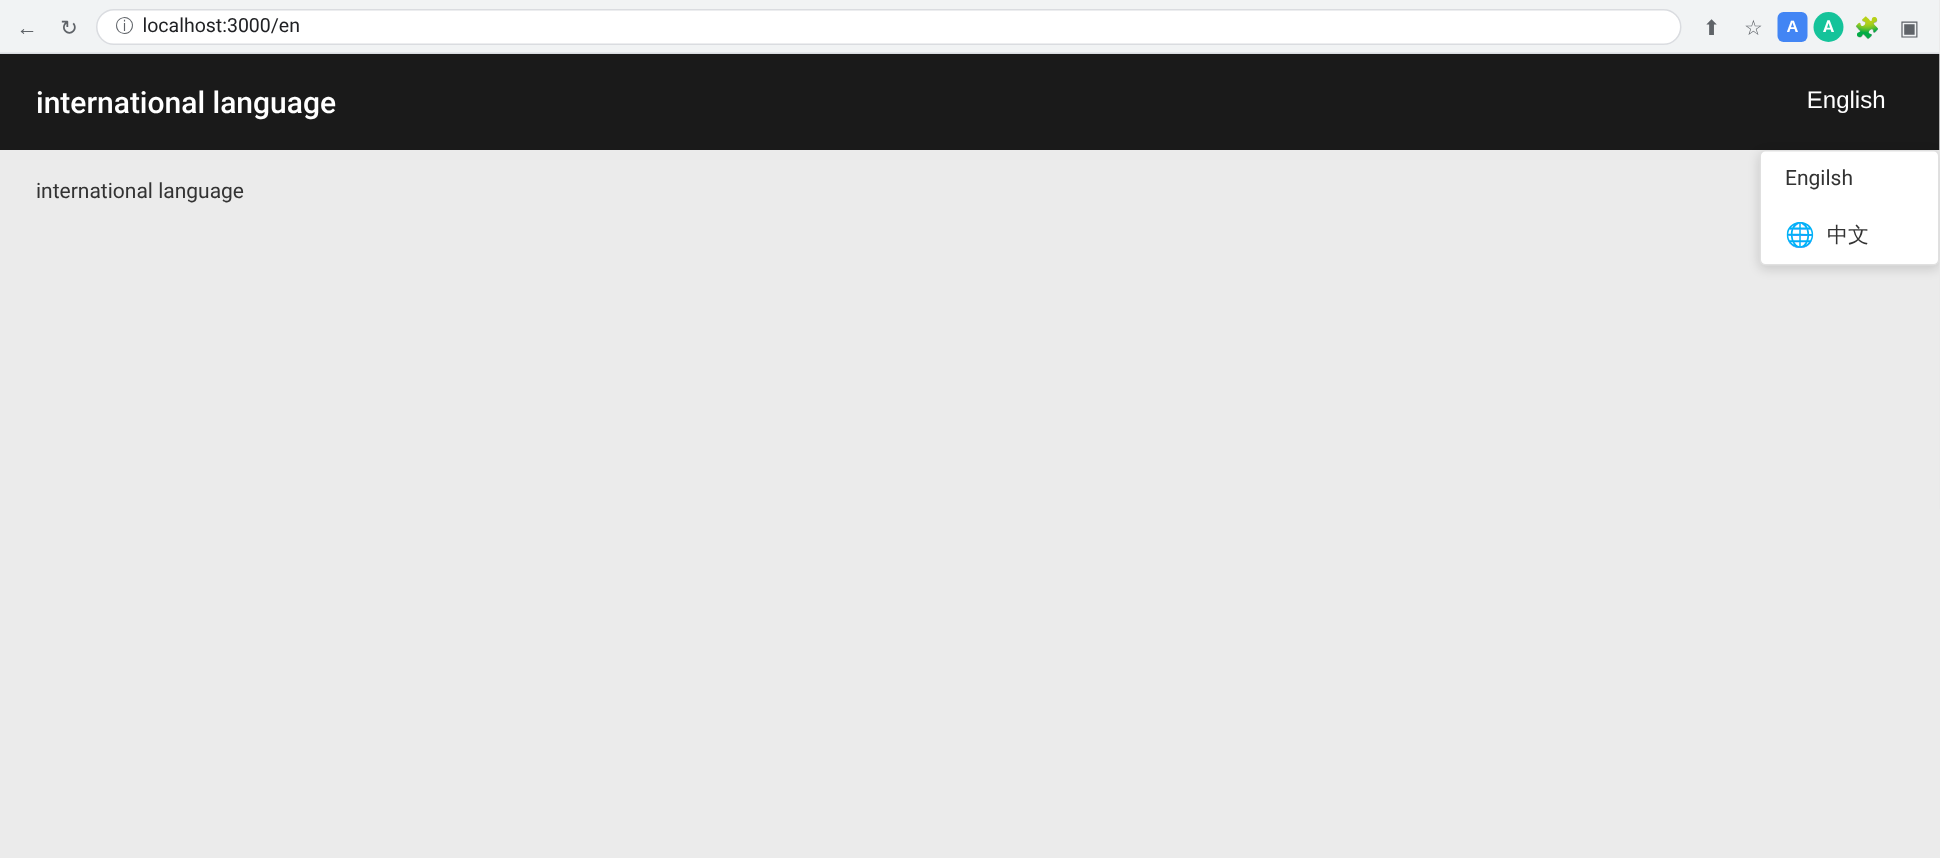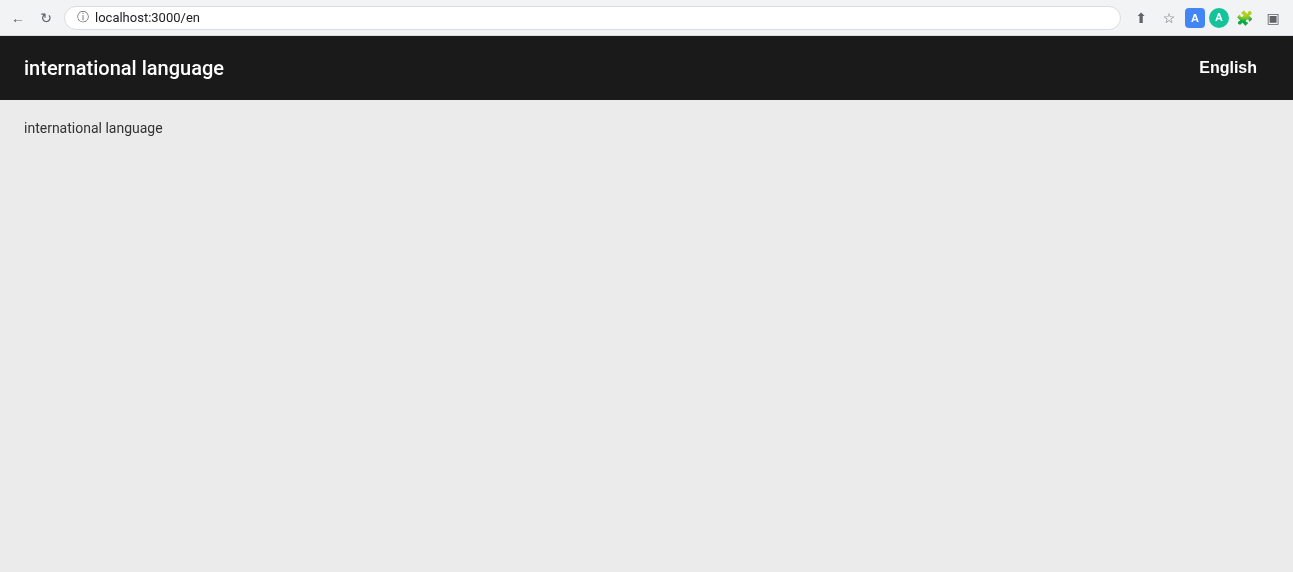--- a/index.html
+++ b/index.html
@@ -127,21 +127,21 @@
     }
 
     .app-nav-right {
       display: flex;
       align-items: center;
     }
 
     .language-btn {
       color: #ffffff;
       font-size: 16px;
-      font-weight: 700;
+      font-weight: 400;
       background: none;
       border: none;
       cursor: pointer;
       padding: 8px 12px;
       text-align: right;
     }
 
     
     .language-dropdown {
       position: absolute;
@@ -210,17 +210,26 @@
 </div>
 
 <nav class="app-navbar">
   <div class="app-nav-left">
     <span class="app-nav-brand">international language</span>
   </div>
   <div class="app-nav-right">
     <button class="language-btn">English</button>
   </div>
 
+  <div class="language-dropdown">
+    <div class="dropdown-item selected">
+      <span>Engilsh</span>
+    </div>
+    <div class="dropdown-item">
+      <span class="chinese-icon">🌐</span>
+      <span>中文</span>
+    </div>
+  </div>
 </nav>
 
 <main class="app-content">
   <p class="page-text">international language</p>
 </main>
 
 </body></html>

